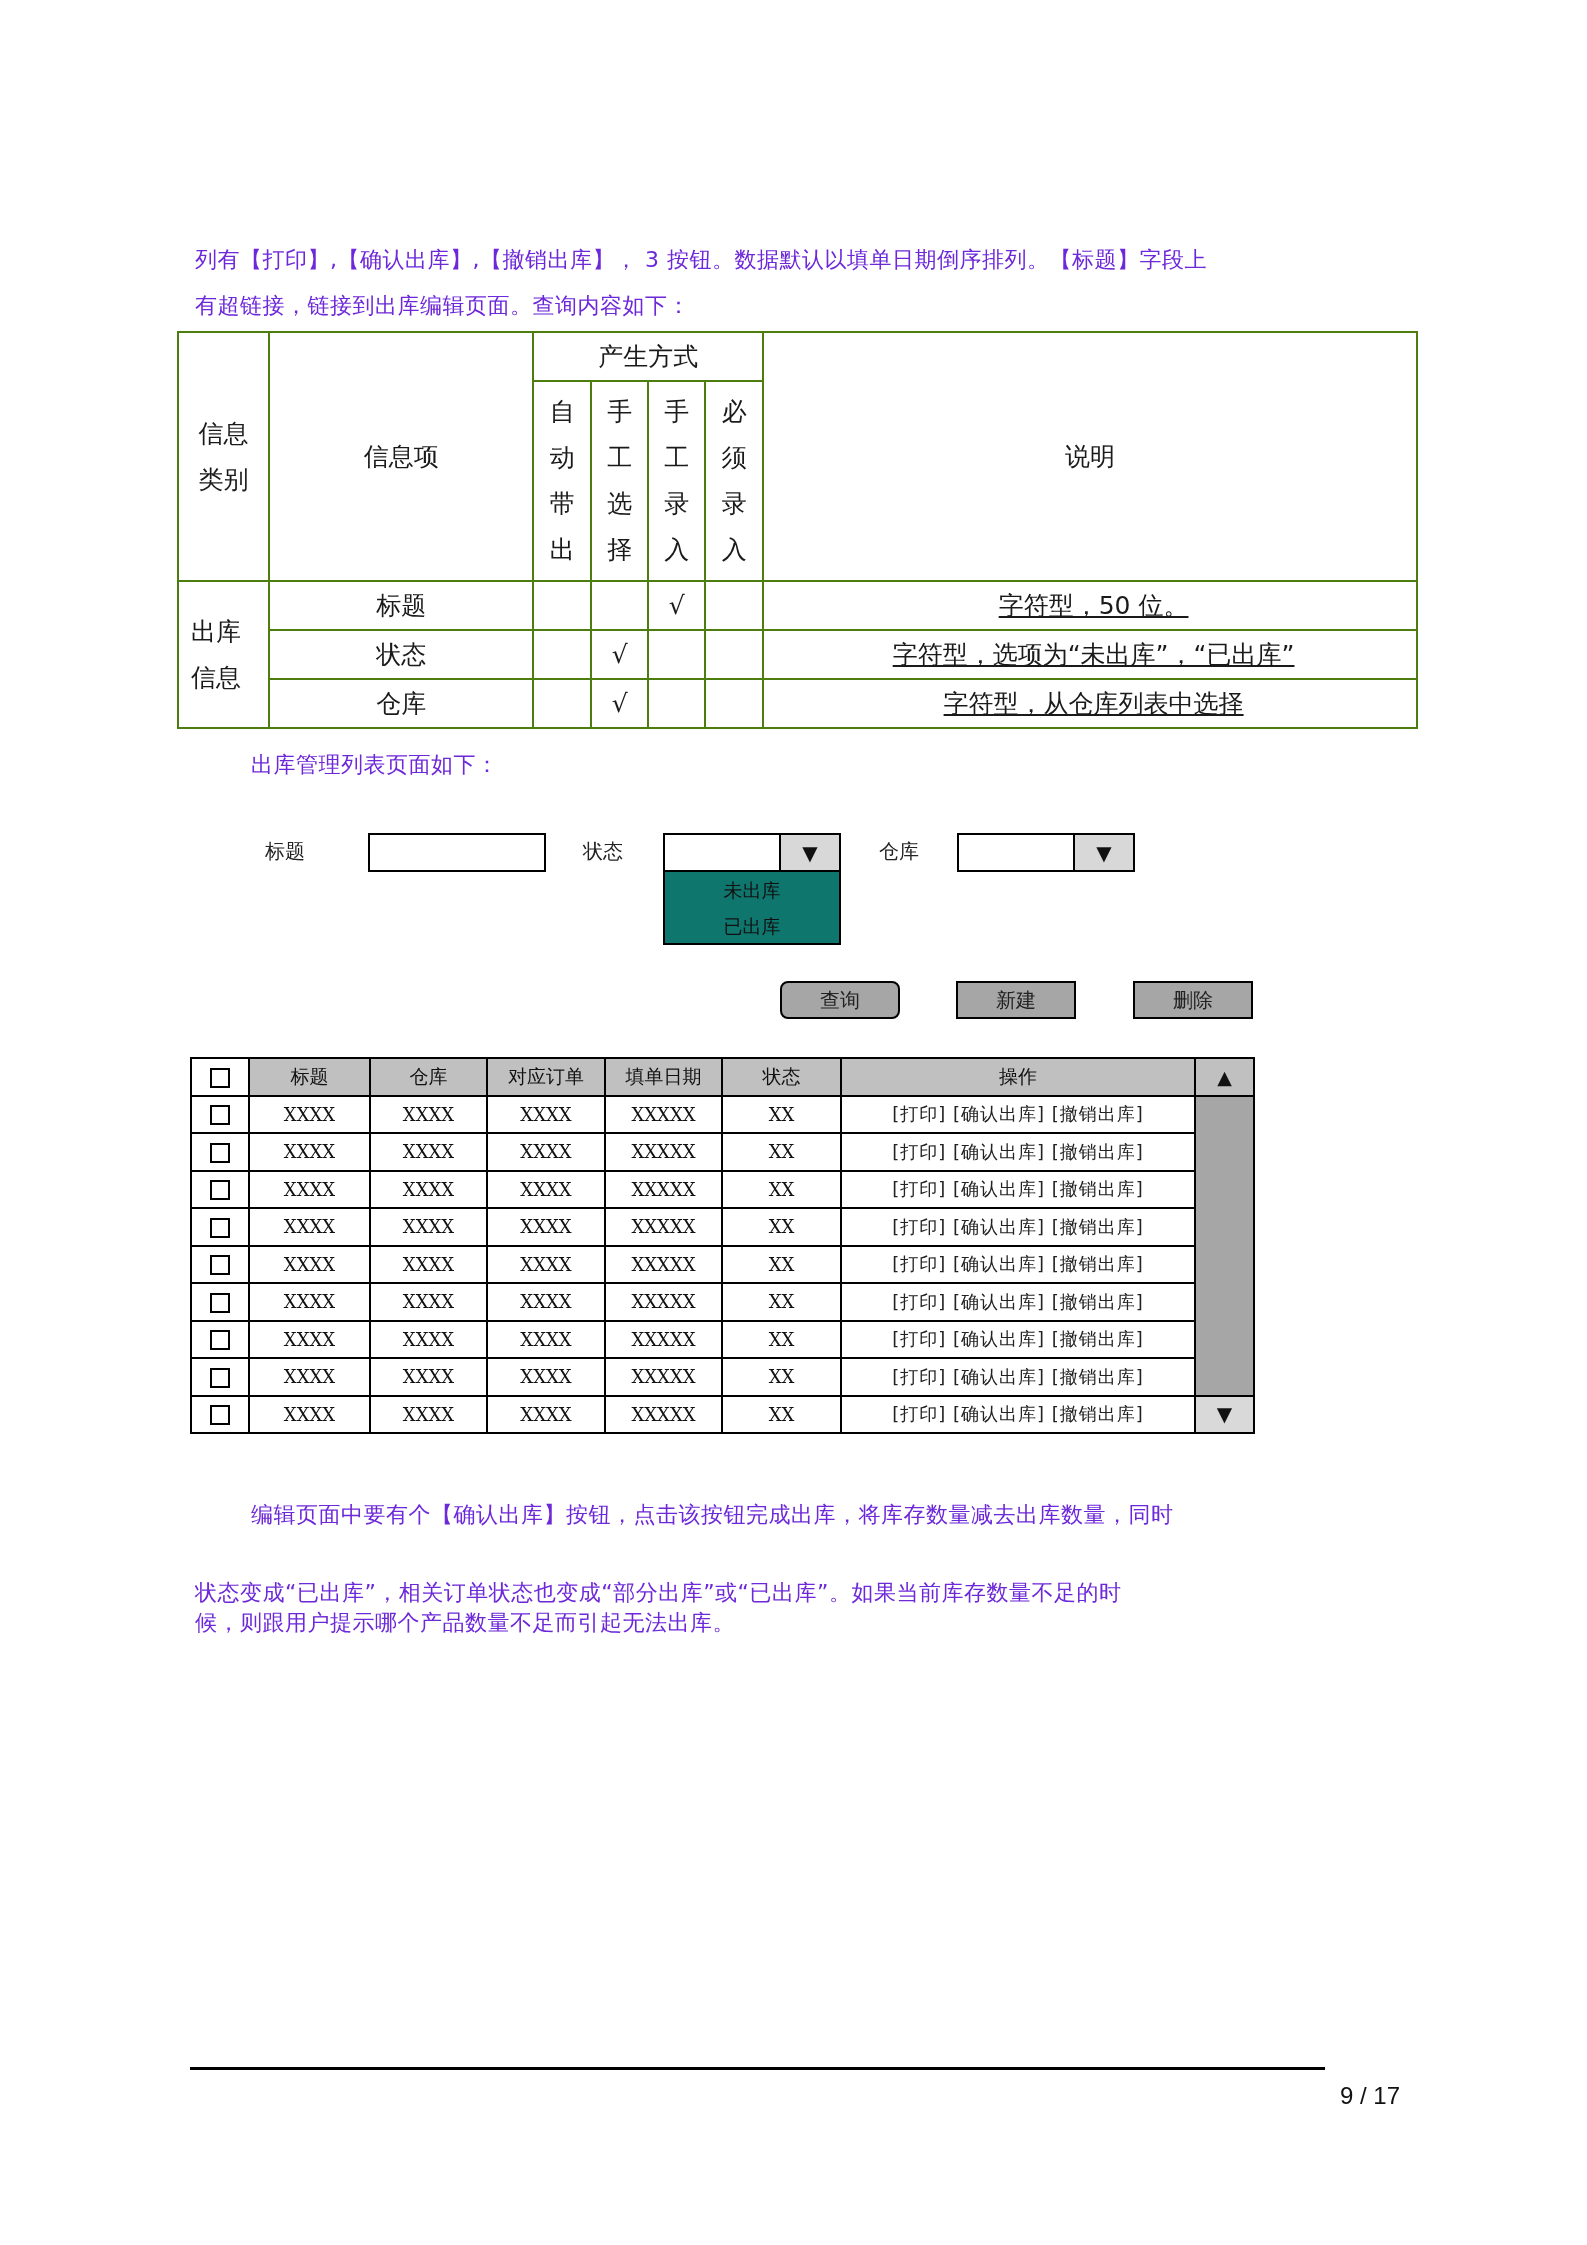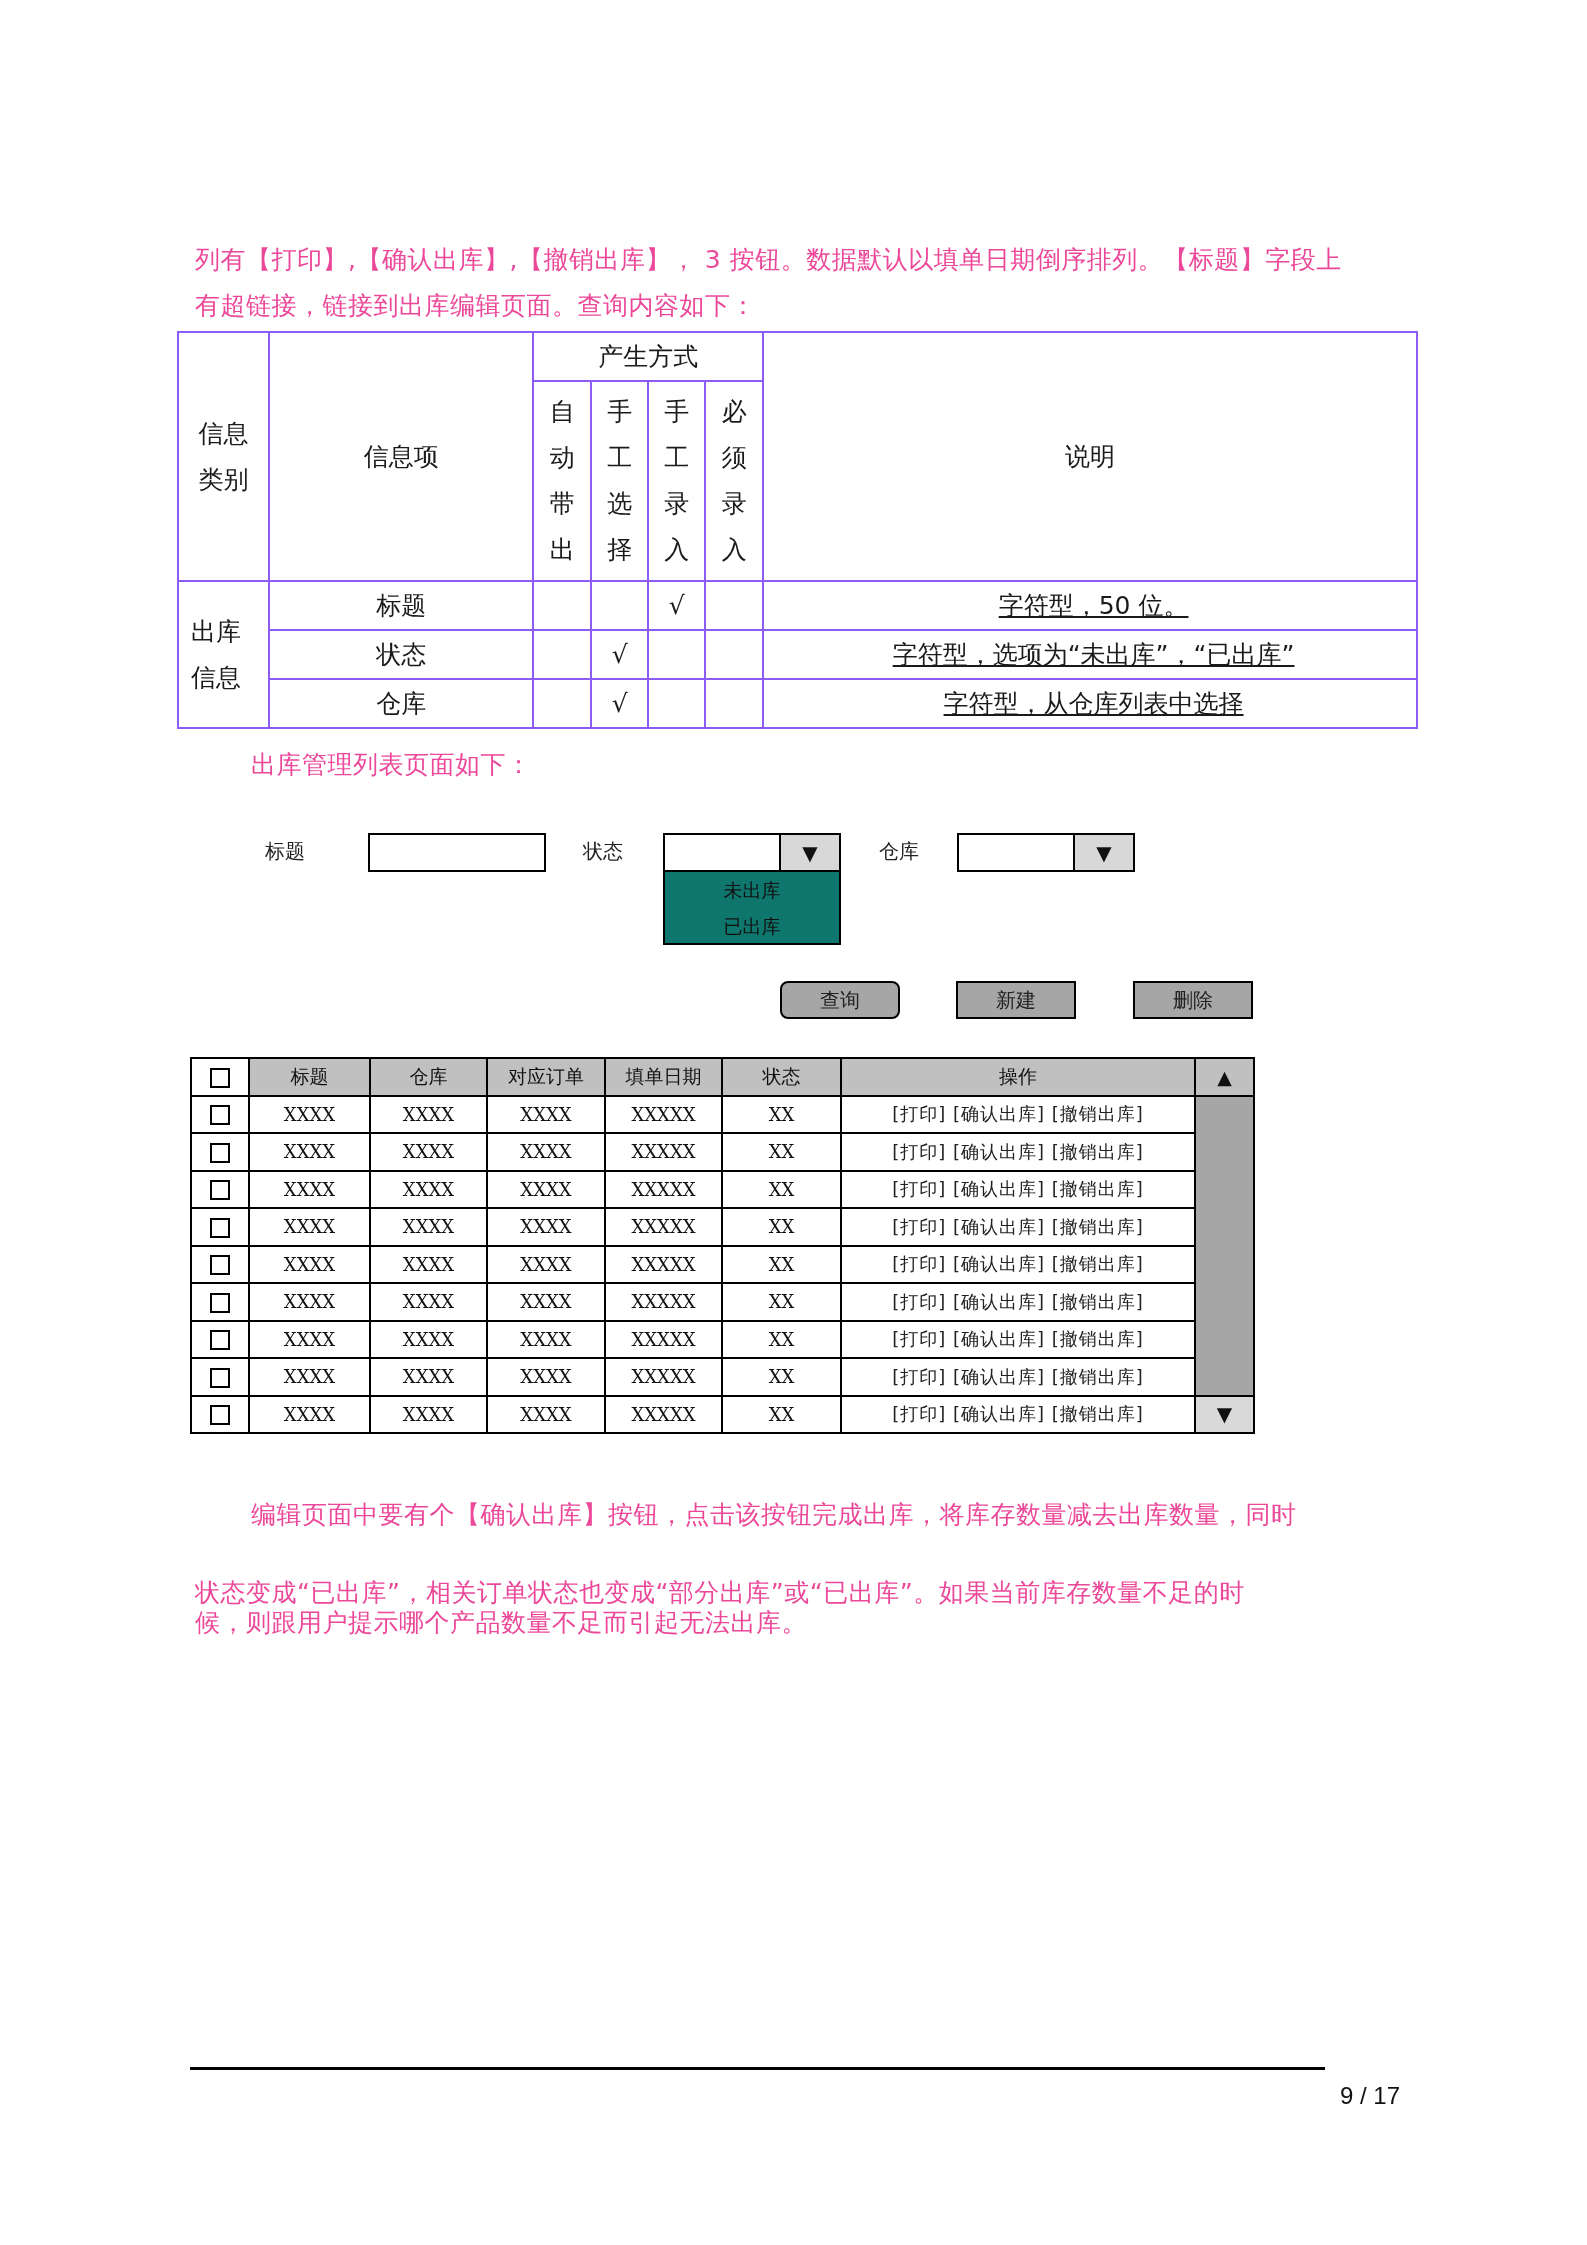--- a/index.html
+++ b/index.html
@@ -1,24 +1,24 @@
 <!DOCTYPE html>
 <html><head>
 <meta charset="utf-8">
 <style>
   html, body { margin: 0; padding: 0; background: #ffffff; }
   body { width: 1587px; height: 2245px; position: relative; overflow: hidden;
          font-family: "DejaVu Serif", "Liberation Serif", serif; color: #111; }
   .abs { position: absolute; }
-  .para { font-size: 25px; line-height: 46px; letter-spacing: 0.5px; color: #ec4899;
+  .para { font-size: 22px; line-height: 46px; letter-spacing: 0.5px; color: #6d28d9;
           font-family: "DejaVu Sans", "Liberation Sans", sans-serif; }
   
   table.spec { position: absolute; left: 177px; top: 331px; width: 1241px; border-collapse: collapse;
                font-family: "DejaVu Sans", "Liberation Sans", sans-serif; font-size: 25px; color: #1a1a1a; }
-  table.spec td { border: 2px solid #8b5cf6; padding: 7px; text-align: center; vertical-align: middle; margin-left: 20px; }
+  table.spec td { border: 2px solid #4d7c0f; padding: 7px; text-align: center; vertical-align: middle; margin-left: 20px; }
   table.spec td.desc { text-align: center; padding-left: 14px; text-decoration: underline; }
   .vert { display: flex; flex-direction: column; align-items: center; line-height: 46px; }
   
   .lbl { font-size: 20px; color: #222; font-family: "DejaVu Sans", "Liberation Sans", sans-serif; }
   .box { border: 2px solid #000; background: #fff; box-sizing: border-box; }
   .sel-arrow { position: absolute; top: 0; right: 0; bottom: 0; width: 58px; background: #d8d8d8;
                border-left: 2px solid #000; display: flex; align-items: center; justify-content: center;
                font-size: 20px; }
   .dropdown { border: 2px solid #000; border-top: none; background: #0f766e; box-sizing: border-box; }
   .dd-item { height: 36px; line-height: 36px; text-align: center; font-size: 19px;

